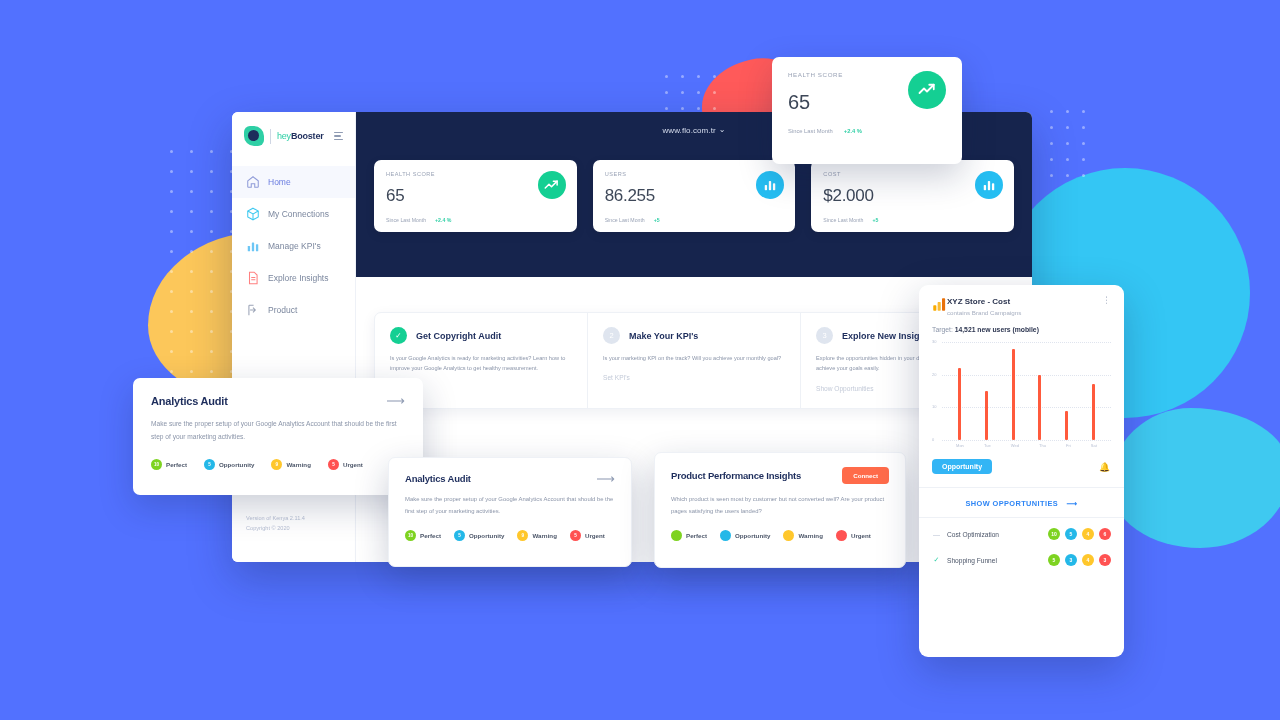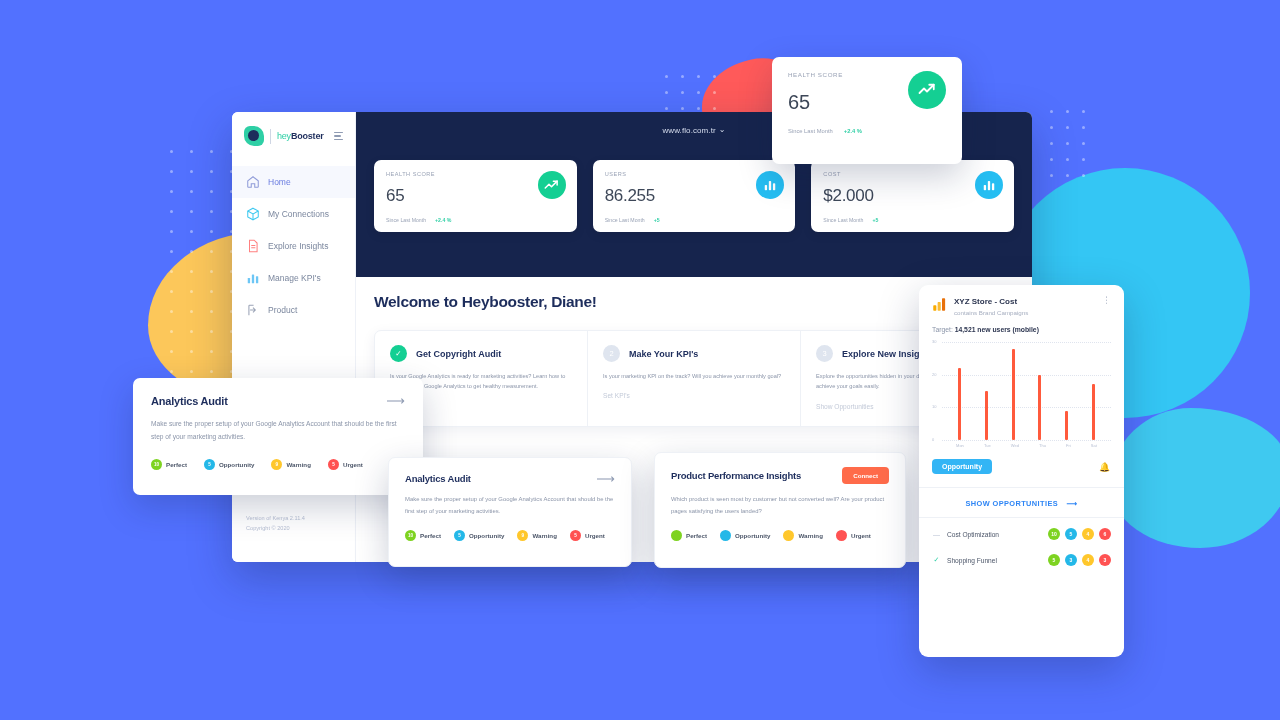--- a/index.html
+++ b/index.html
@@ -147,21 +147,21 @@
     padding:5px 11px; border-radius:4px; border:none; cursor:pointer;
   }
 
   
   #insight-panel {
     position:absolute; left:919px; top:285px; width:205px; height:372px;
     background:#fff; border-radius:9px; box-shadow:0 14px 40px rgba(18,32,75,.26);
     overflow:hidden;
   }
   .ip-pad { padding:12px 13px 0 13px; }
-  .ip-head { display:flex; align-items:flex-start; gap:7px;}
+  .ip-head { display:flex; align-items:flex-start; }
   .ga-icon { width:15px; height:15px; flex:0 0 15px; }
   .ip-h-title { font-size:8px; color:#2c3550; font-weight:700;}
   .ip-h-sub { font-size:6.2px; color:#a6aec0; margin-top:3px;}
   .kebab { margin-left:auto; color:#a6aec0; font-size:9px; line-height:.7; letter-spacing:0; cursor:pointer;}
   .ip-target { margin-top:10px; font-size:6.8px; color:#6b7governing; }
   .ip-target { color:#8b95a9; }
   .ip-target b { color:#2c3550; }
   .chart-wrap { margin-top:9px; position:relative; height:98px; padding-left:10px;}
   .gridline { position:absolute; left:10px; right:0; border-top:1px dotted #dfe4ee;}
   .ytick { position:absolute; left:0; font-size:4px; color:#b6bfd2; transform:translateY(-3px);}
@@ -340,33 +340,33 @@
           <span>Home</span>
         </div>
         <div class="nav-item">
           <span class="nav-ico"><svg viewBox="0 0 24 24" fill="none" stroke="#3fc9f0" stroke-width="1.8">
               <path d="M12 2l9 5v10l-9 5-9-5V7z"></path>
               <path d="M3 7l9 5 9-5M12 12v10"></path>
             </svg></span>
           <span>My Connections</span>
         </div>
         <div class="nav-item">
-          <span class="nav-ico"><svg viewBox="0 0 24 24" fill="none" stroke="#ff8080" stroke-width="1.8">
-              <path d="M6 2h8l5 5v15H6z"></path>
-              <path d="M9 11h7M9 15h7"></path>
-            </svg></span>
-          <span>Explore Insights</span>
-        </div>
-        <div class="nav-item">
           <span class="nav-ico"><svg viewBox="0 0 24 24" fill="#6cc6f5">
               <rect x="3" y="12" width="4" height="9" rx="1"></rect>
               <rect x="10" y="6" width="4" height="15" rx="1"></rect>
               <rect x="17" y="9" width="4" height="12" rx="1"></rect>
             </svg></span>
           <span>Manage KPI's</span>
+        </div>
+        <div class="nav-item">
+          <span class="nav-ico"><svg viewBox="0 0 24 24" fill="none" stroke="#ff8080" stroke-width="1.8">
+              <path d="M6 2h8l5 5v15H6z"></path>
+              <path d="M9 11h7M9 15h7"></path>
+            </svg></span>
+          <span>Explore Insights</span>
         </div>
         <div class="nav-item">
           <span class="nav-ico"><svg viewBox="0 0 24 24" fill="none" stroke="#9aa3b6" stroke-width="1.8">
               <path d="M5 21V5a1 1 0 0 1 1-1h7"></path>
               <path d="M12 8l4 4-4 4M16 12H7"></path>
             </svg></span>
           <span>Product</span>
         </div>
       </div>
     <div class="side-footer">
@@ -422,21 +422,20 @@
                 <rect x="3" y="12" width="4" height="9" rx="1.4"></rect>
                 <rect x="10" y="5" width="4" height="16" rx="1.4"></rect>
                 <rect x="17" y="9" width="4" height="12" rx="1.4"></rect>
               </svg>
             </div>
           </div>
         </div>
     </div>
 
     <div class="body-area">
-      <div class="welcome">Welcome to Heybooster, Diane!</div>
       <div class="steps" id="steps">
           <div class="step">
             <div class="step-head">
               <div class="step-num done">✓</div>
               <div class="step-title">Get Copyright Audit</div>
             </div>
             <div class="step-desc">Is your Google Analytics is ready for marketing activities? Learn how to improve your Google Analytics to get healthy measurement.</div>
             <div class="step-link teal">Get Audit</div>
           </div>
           <div class="step">

